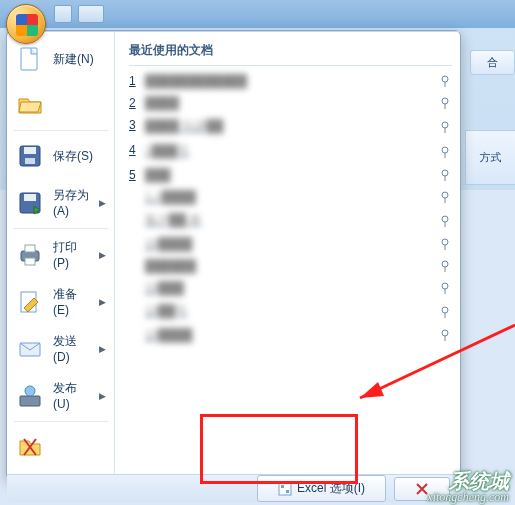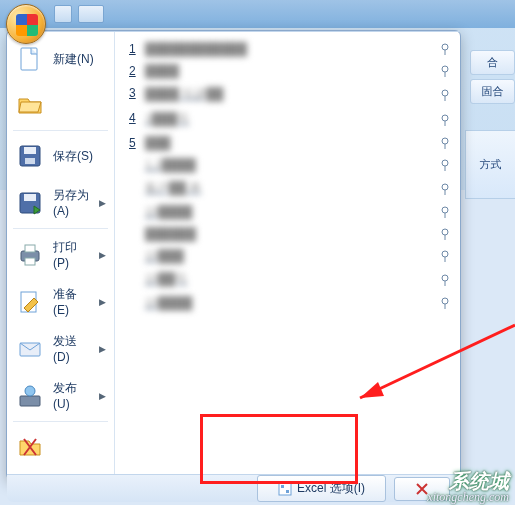--- a/index.html
+++ b/index.html
@@ -11,21 +11,21 @@
   .qat-btn { width: 18px; height: 18px; background: linear-gradient(#e8f1fb,#c6dcf2); border: 1px solid #7aa6d2; border-radius: 2px; }
 
   
   .office-btn { position: absolute; left: 6px; top: 4px; width: 40px; height: 40px; border-radius: 50%; background: radial-gradient(circle at 30% 30%, #ffe9a8, #f7b33a 60%, #c67814); border: 1px solid #9d6b1f; box-shadow: inset 0 1px 2px rgba(255,255,255,.7), 0 1px 3px rgba(0,0,0,.3); z-index: 20; }
   .office-btn::after { content:""; position:absolute; left:9px; top:9px; width:22px; height:22px; background:
     conic-gradient(from 0deg,#e33 0 90deg,#2b7 0 180deg,#f90 0 270deg,#36c 0 360deg); border-radius:3px; }
 
   
   .ribbon-right { position: absolute; right: 0; top: 50px; width: 45px; display:flex; flex-direction:column; gap:4px; }
   .rib-btn { background: linear-gradient(#f5f9ff,#dae8f8); border: 1px solid #b6cfe8; border-radius: 3px; padding: 4px 4px; text-align: center; font-size: 11px; color: #23477a; }
-  .rib-strip { position:absolute; right:0; top:130px; width:50px; height:69px; background:linear-gradient(#eef5fd,#d8e8fa); border-left:1px solid #b6cfe8; border-top:1px solid #b6cfe8; border-bottom:1px solid #b6cfe8; display:flex; align-items:center; justify-content:center; font-size:11px; color:#23477a; }
+  .rib-strip { position:absolute; right:0; top:130px; width:50px; height:55px; background:linear-gradient(#eef5fd,#d8e8fa); border-left:1px solid #b6cfe8; border-top:1px solid #b6cfe8; border-bottom:1px solid #b6cfe8; display:flex; align-items:center; justify-content:center; font-size:11px; color:#23477a; }
 
   
   .menu { position: absolute; left: 6px; top: 30px; width: 455px; height: 450px; background: #fff; border: 1px solid #8aa8cb; border-radius: 6px; box-shadow: 0 4px 14px rgba(0,0,0,.25); display: flex; flex-direction: column; z-index: 10; }
   .menu-top { height: 18px; background: linear-gradient(#e9f1fb,#d6e5f6); border-bottom: 1px solid #c2d6ec; border-radius: 6px 6px 0 0; }
   .menu-body { flex: 1; display: flex; }
   .menu-foot { height: 36px; background: linear-gradient(#e9f1fb,#d6e5f6); border-top: 1px solid #c2d6ec; border-radius: 0 0 6px 6px; display:flex; justify-content:flex-end; align-items:center; gap:8px; padding-right:10px; }
 
   
   .leftcol { width: 108px; border-right: 1px solid #d7e4f2; padding: 4px 2px; }
   .cmd { display:flex; align-items:center; gap:8px; padding: 8px 6px; color:#1f3b63; cursor:default; position:relative; border-radius:3px; }
@@ -68,21 +68,20 @@
 <div class="titlebar">
   <div class="qat-btn" title="保存"></div>
   <div class="qat-btn" style="width:26px"></div>
   <div class="qat-btn" style="width:12px;background:none;border:none"></div>
 </div>
 
 <div class="office-btn"></div>
 
 <div class="ribbon-right">
   <div class="rib-btn"><span>合</span></div>
-  <div class="rib-btn"><span>固合</span></div>
 </div>
 <div class="rib-strip">
     <span>方式</span>
   </div>
 
 <div class="menu">
   <div class="menu-top"></div>
   <div class="menu-body">
 
     <div class="leftcol">
@@ -185,20 +184,21 @@
           <svg width="28" height="28" viewBox="0 0 28 28">
               <path d="M4 8h9l2 3h9v11H4z" fill="#ffd66b" stroke="#c98f1f"></path>
               <path d="M8 6l12 16M20 6L8 22" stroke="#c33" stroke-width="2"></path>
             </svg>
         </span>
       </div>
 
     </div>
 
     <div class="rightcol">
+      <div class="recent-title">最近使用的文档</div>
       <div id="recent-list">
           <div class="doc">
             <div class="dn">
               <span>1</span>
               <span class="blurred">████████████</span>
             </div>
             <span class="pin">
               <svg width="14" height="14" viewBox="0 0 14 14">
                 <circle cx="7" cy="5" r="3" fill="none" stroke="#6d88a6"></circle>
                 <line x1="7" y1="8" x2="7" y2="13" stroke="#6d88a6"></line>

